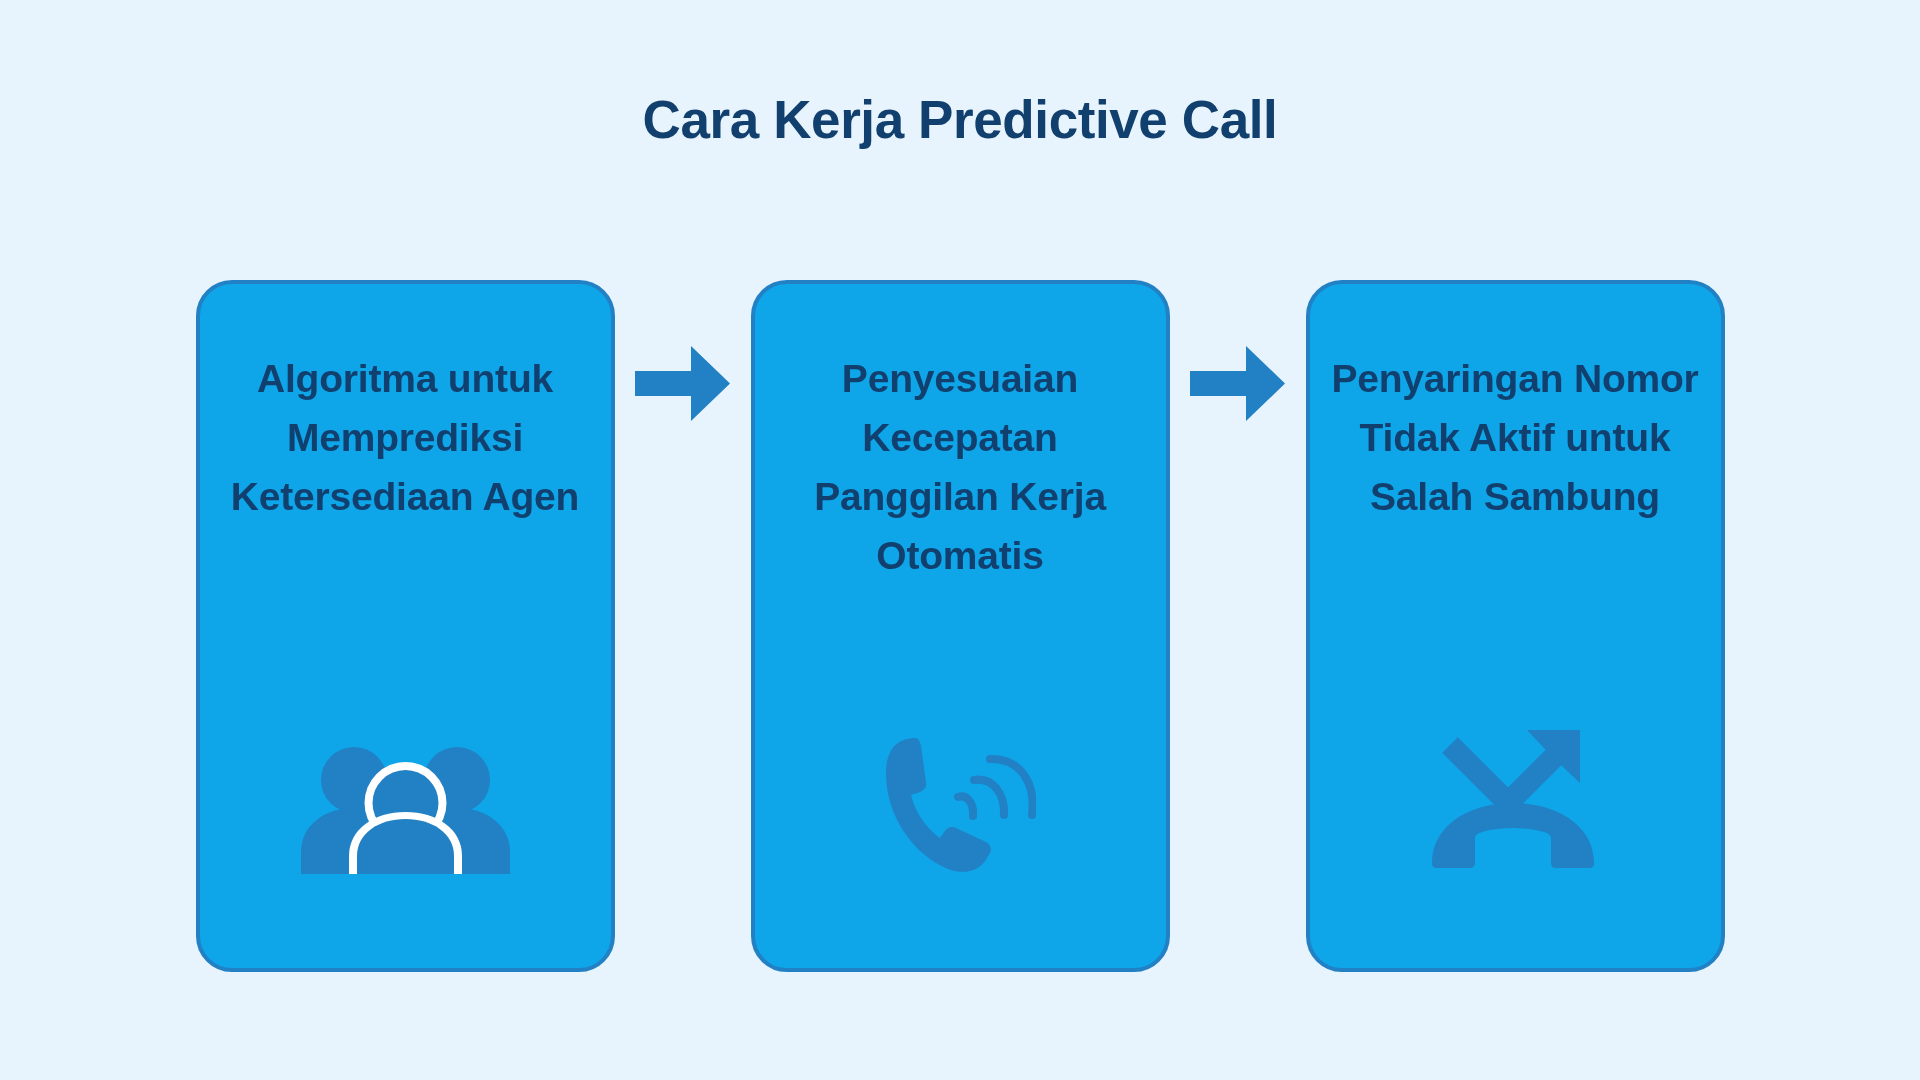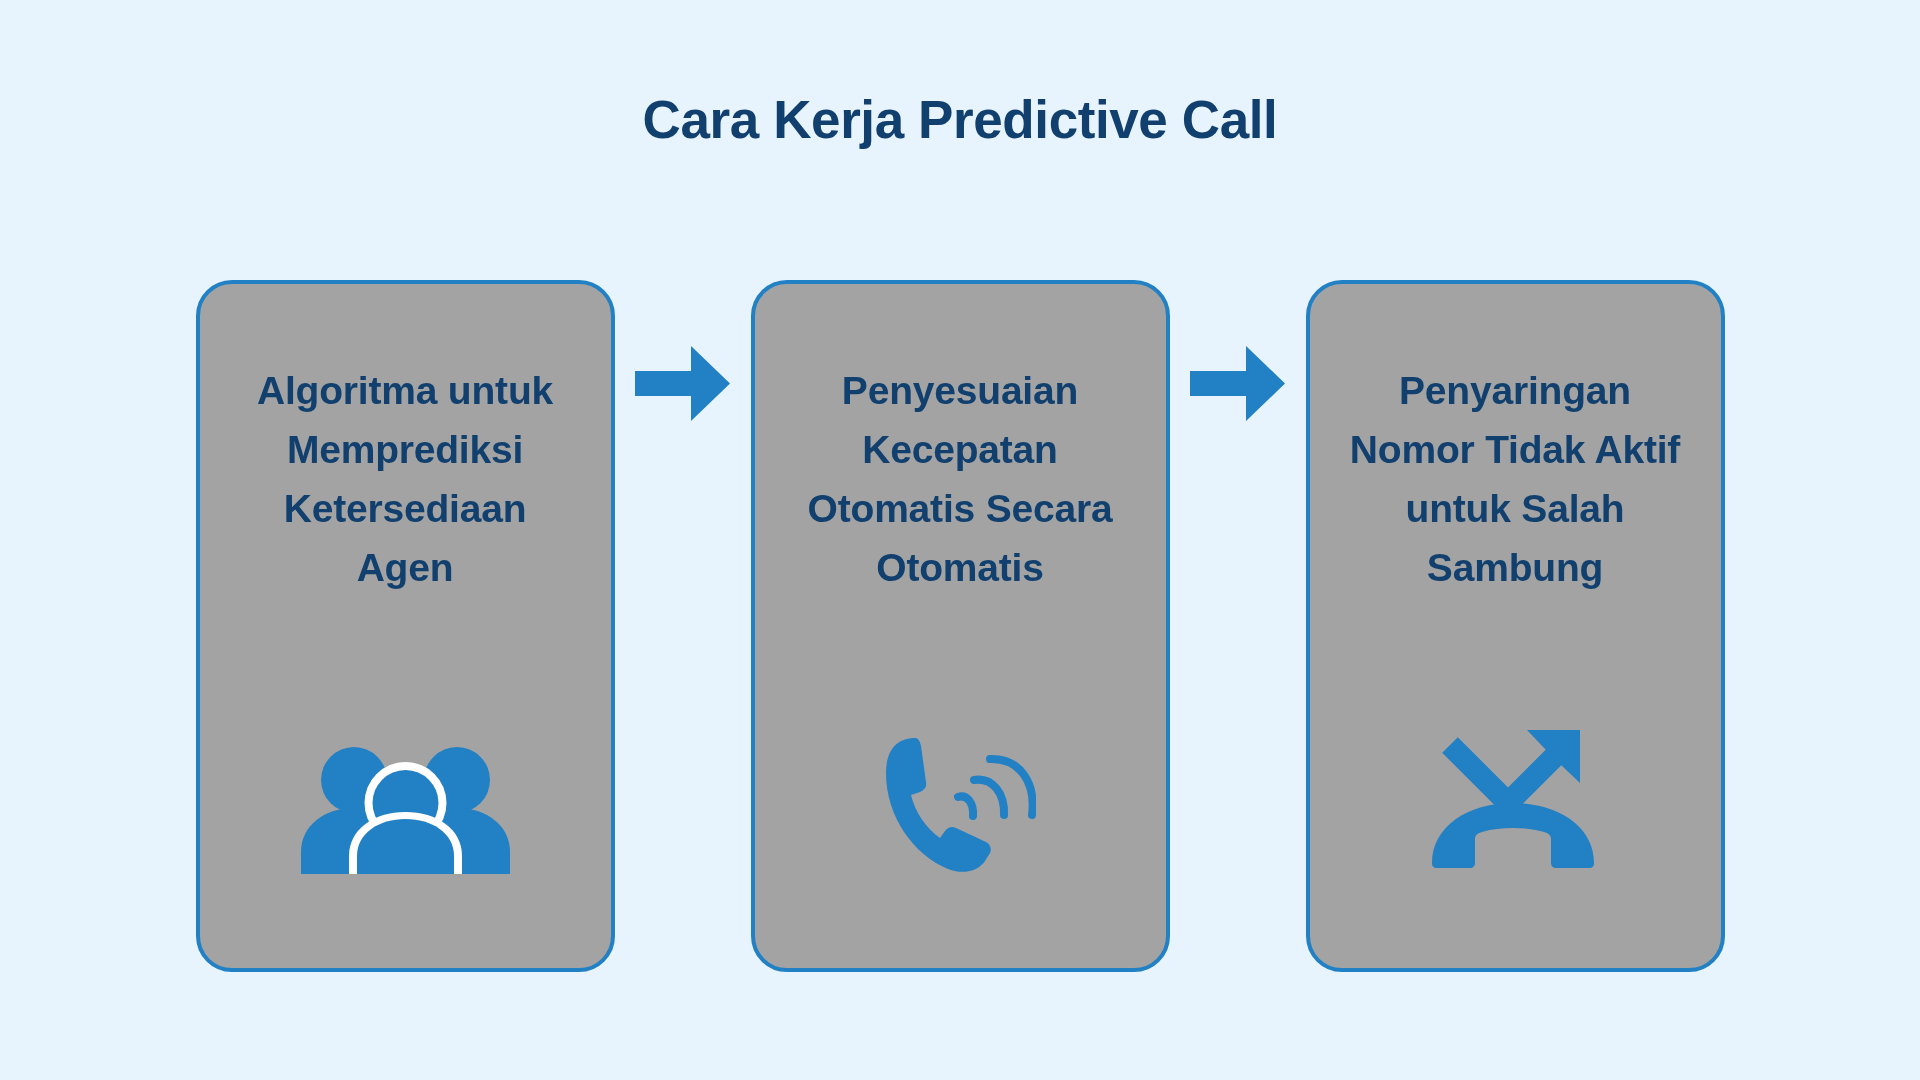--- a/index.html
+++ b/index.html
@@ -56,28 +56,28 @@
     flex-direction: row;
     align-items: stretch;
     justify-content: center;
   }
 
   .card {
     position: relative;
     width: 419px;
     height: 692px;
     flex: 0 0 419px;
-    background: #a3a3a3;
+    background: #0ea5e9;
     border: 4px solid #2280c4;
     border-radius: 36px;
     box-sizing: border-box;
     display: flex;
     flex-direction: column;
     align-items: center;
-    padding: 12px;
+    padding: 0;
   }
 
   .card-text {
     width: 100%;
     box-sizing: border-box;
     padding: 66px 20px 0 20px;
     font-size: 39px;
     font-weight: bold;
     color: #11406f;
     text-align: center;
@@ -137,21 +137,21 @@
       </div>
     </div>
 
     <div class="arrow-gap">
       <svg width="95" height="75" viewBox="0 0 95 75" xmlns="http://www.w3.org/2000/svg" aria-hidden="true">
         <path d="M0 25 H56 V0 L95 37.5 L56 75 V50 H0 Z" fill="#2280c4"></path>
       </svg>
     </div>
 
     <div class="card">
-      <div class="card-text">Penyesuaian Kecepatan Otomatis Secara Otomatis</div>
+      <div class="card-text">Penyesuaian Kecepatan Panggilan Kerja Otomatis</div>
       <div class="card-icon icon-phone">
         <svg width="152" height="142" viewBox="0 0 152 142" xmlns="http://www.w3.org/2000/svg" aria-hidden="true">
 
           <path d="M31.5 7
                    C12 7 2 20 2 42
                    C2 86 30 124 64 138
                    C80 144 94 140 101 130
                    L106 122
                    C108 118 106 113 102 111
                    L72 97

